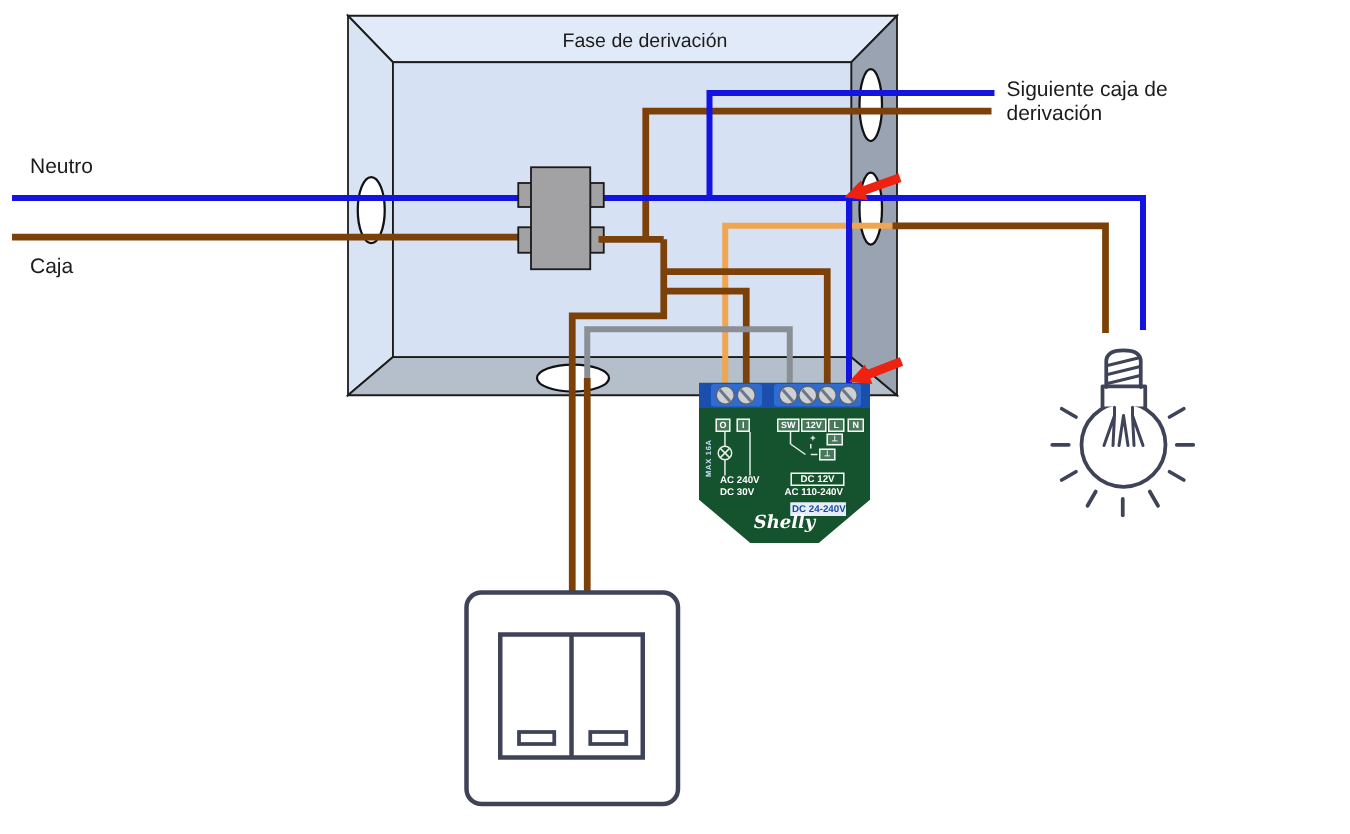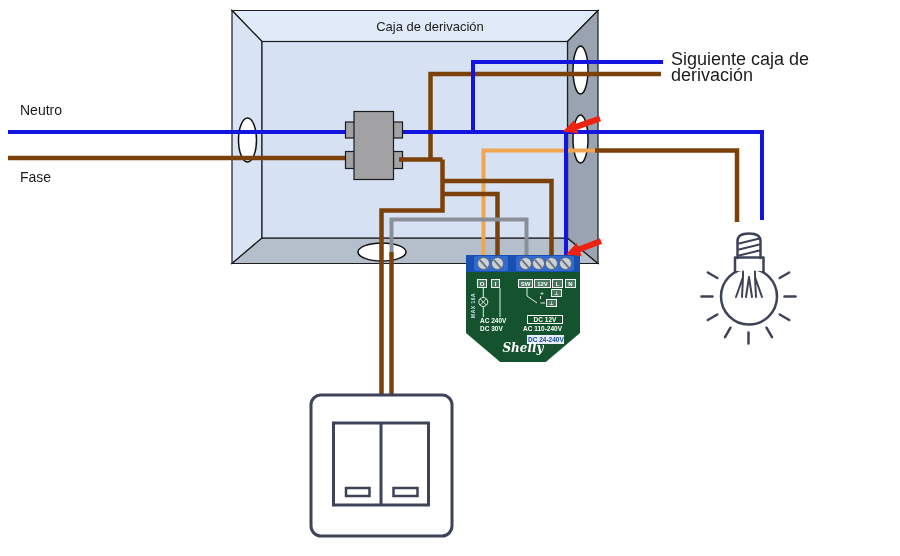--- a/index.html
+++ b/index.html
@@ -3,21 +3,21 @@
 <meta charset="utf-8">
 <style>
   html,body{margin:0;padding:0;background:#fff;}
   #canvas{position:relative;width:900px;height:556px;background:#fff;overflow:hidden;
           font-family:"Liberation Sans",sans-serif;}
   svg{position:absolute;left:0;top:0;}
   .lbl{position:absolute;color:#1c1c1c;}
   #title-lbl{left:280px;top:19px;width:300px;text-align:center;font-size:13px;}
   #neutro-lbl{left:20px;top:102px;font-size:14px;}
   #fase-lbl{left:20px;top:169px;font-size:14px;}
-  #nextbox-lbl{left:671px;top:51px;font-size:18px;line-height:16px;}
+  #nextbox-lbl{left:671px;top:51px;font-size:14px;line-height:16px;}
   
   #shelly{position:absolute;left:466px;top:255px;width:114px;height:107px;
           background:#14532d;z-index:10;
           clip-path:polygon(0% 0%,100% 0%,100% 73%,70% 100%,30% 100%,0% 73%);}
   #shelly .strip{position:absolute;left:0;top:0;width:114px;height:17px;background:#1a4fae;}
   #shelly .tblock{position:absolute;top:1px;height:15px;background:#2e6cd4;border-radius:2px;}
   #shelly .tblock.l{left:8px;width:34px;}
   #shelly .tblock.r{left:50px;width:58px;}
   .screw{position:absolute;top:2px;width:13px;height:13px;border-radius:50%;
          background:#ccd1d8;border:1px solid #5a6270;box-sizing:border-box;overflow:hidden;}
@@ -172,20 +172,20 @@
     <div id="shelly-brand">Shelly</div>
   </div>
 
   <svg id="arrow-layer" width="900" height="556" viewBox="0 0 900 556">
     <g fill="#ee2211">
       <polygon points="599,115.7 575.2,124.1 573.9,120.3 563,131.5 578.5,133.5 577.2,129.7 601,121.3"></polygon>
       <polygon points="599.9,238.2 578,246.7 576.6,243 566,254.5 581.6,256 580.2,252.3 602.1,243.8"></polygon>
     </g>
   </svg>
 
-  <div class="lbl" id="title-lbl">Caja de derivación</div>
+  <div class="lbl" id="title-lbl">Fase de derivación</div>
   <div class="lbl" id="neutro-lbl">Neutro</div>
-  <div class="lbl" id="fase-lbl">Fase</div>
+  <div class="lbl" id="fase-lbl">Caja</div>
   <div class="lbl" id="nextbox-lbl">
     <div>Siguiente caja de</div>
     <div>derivación</div>
   </div>
 </div>
 
 </body></html>

